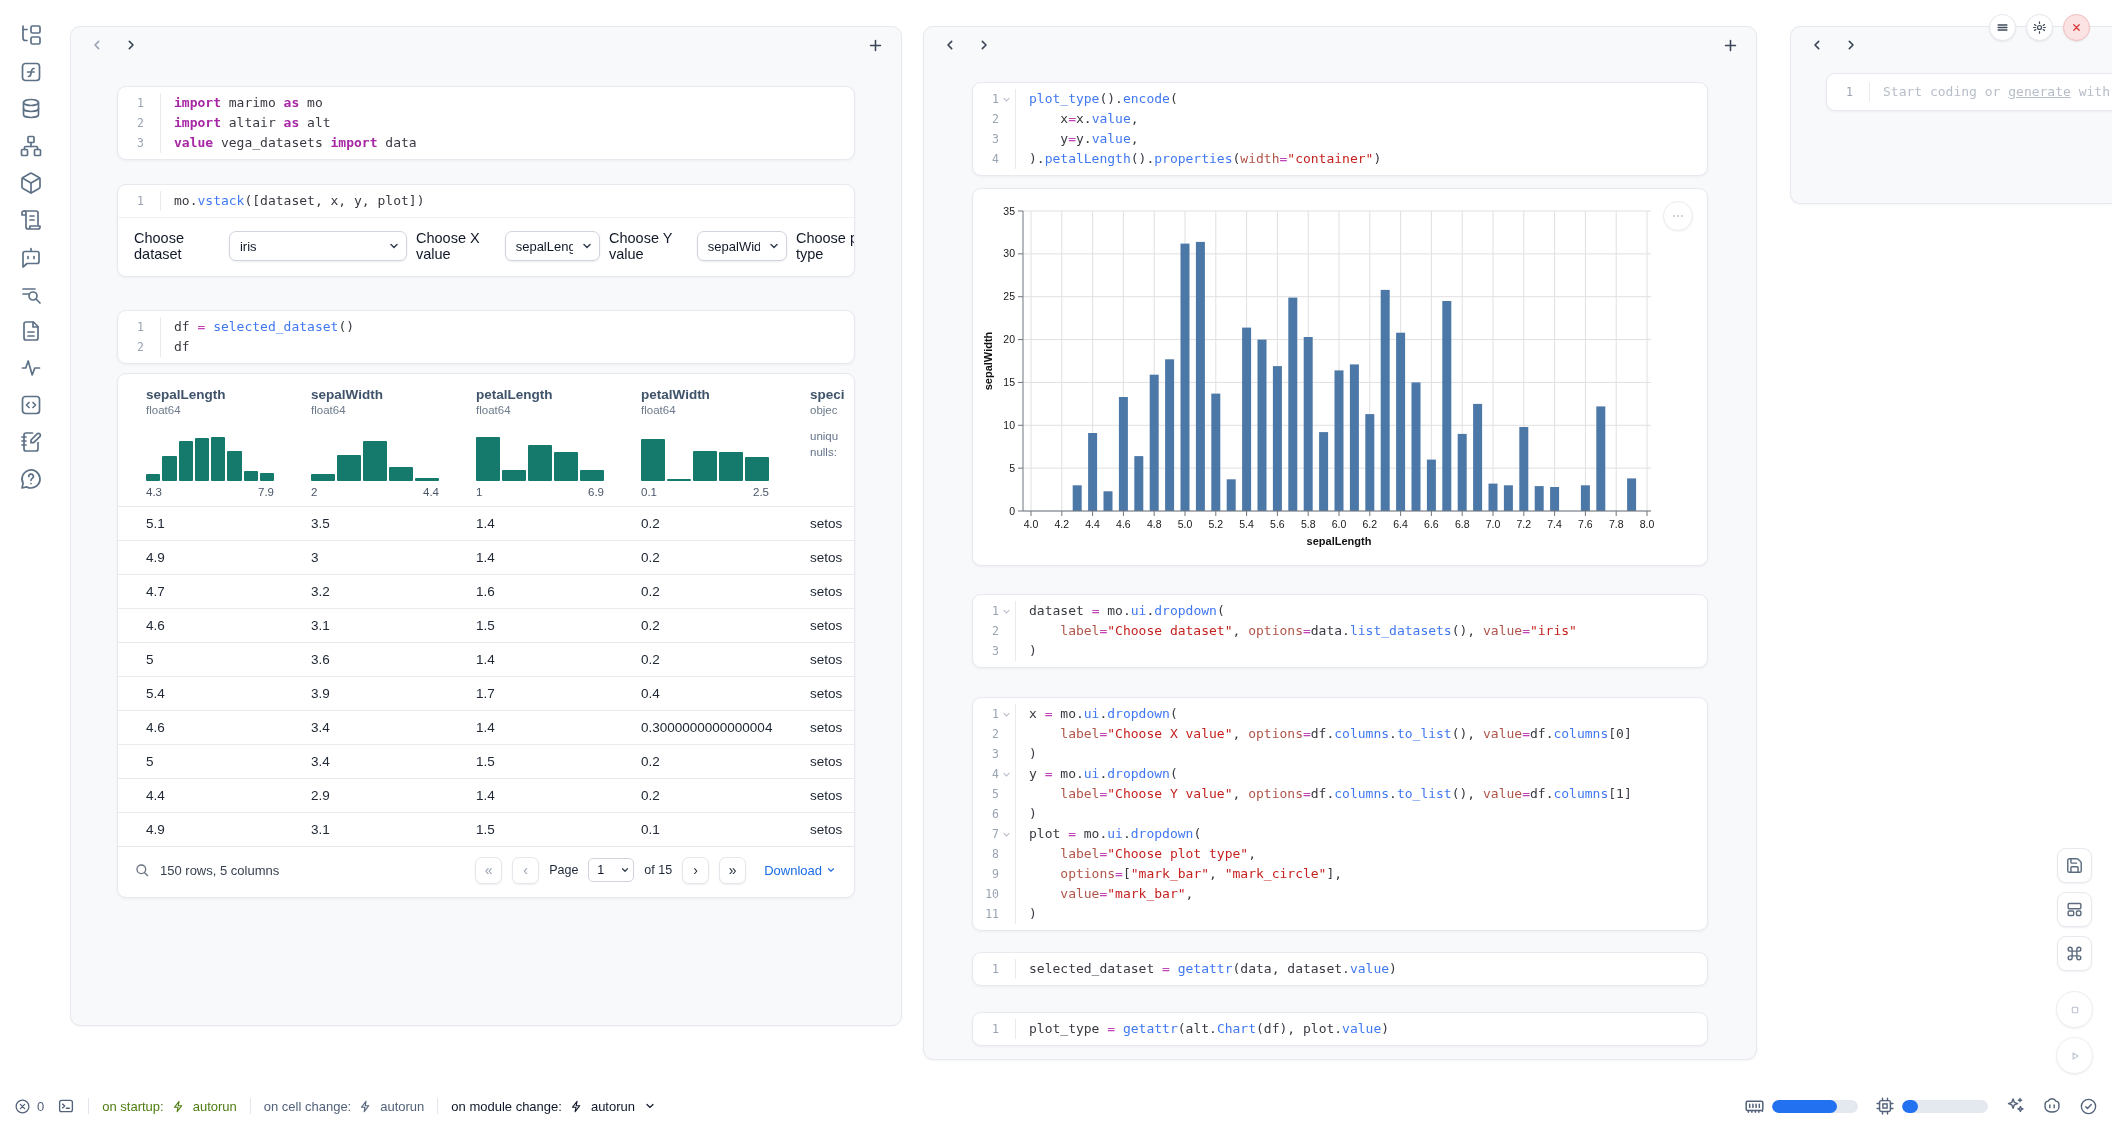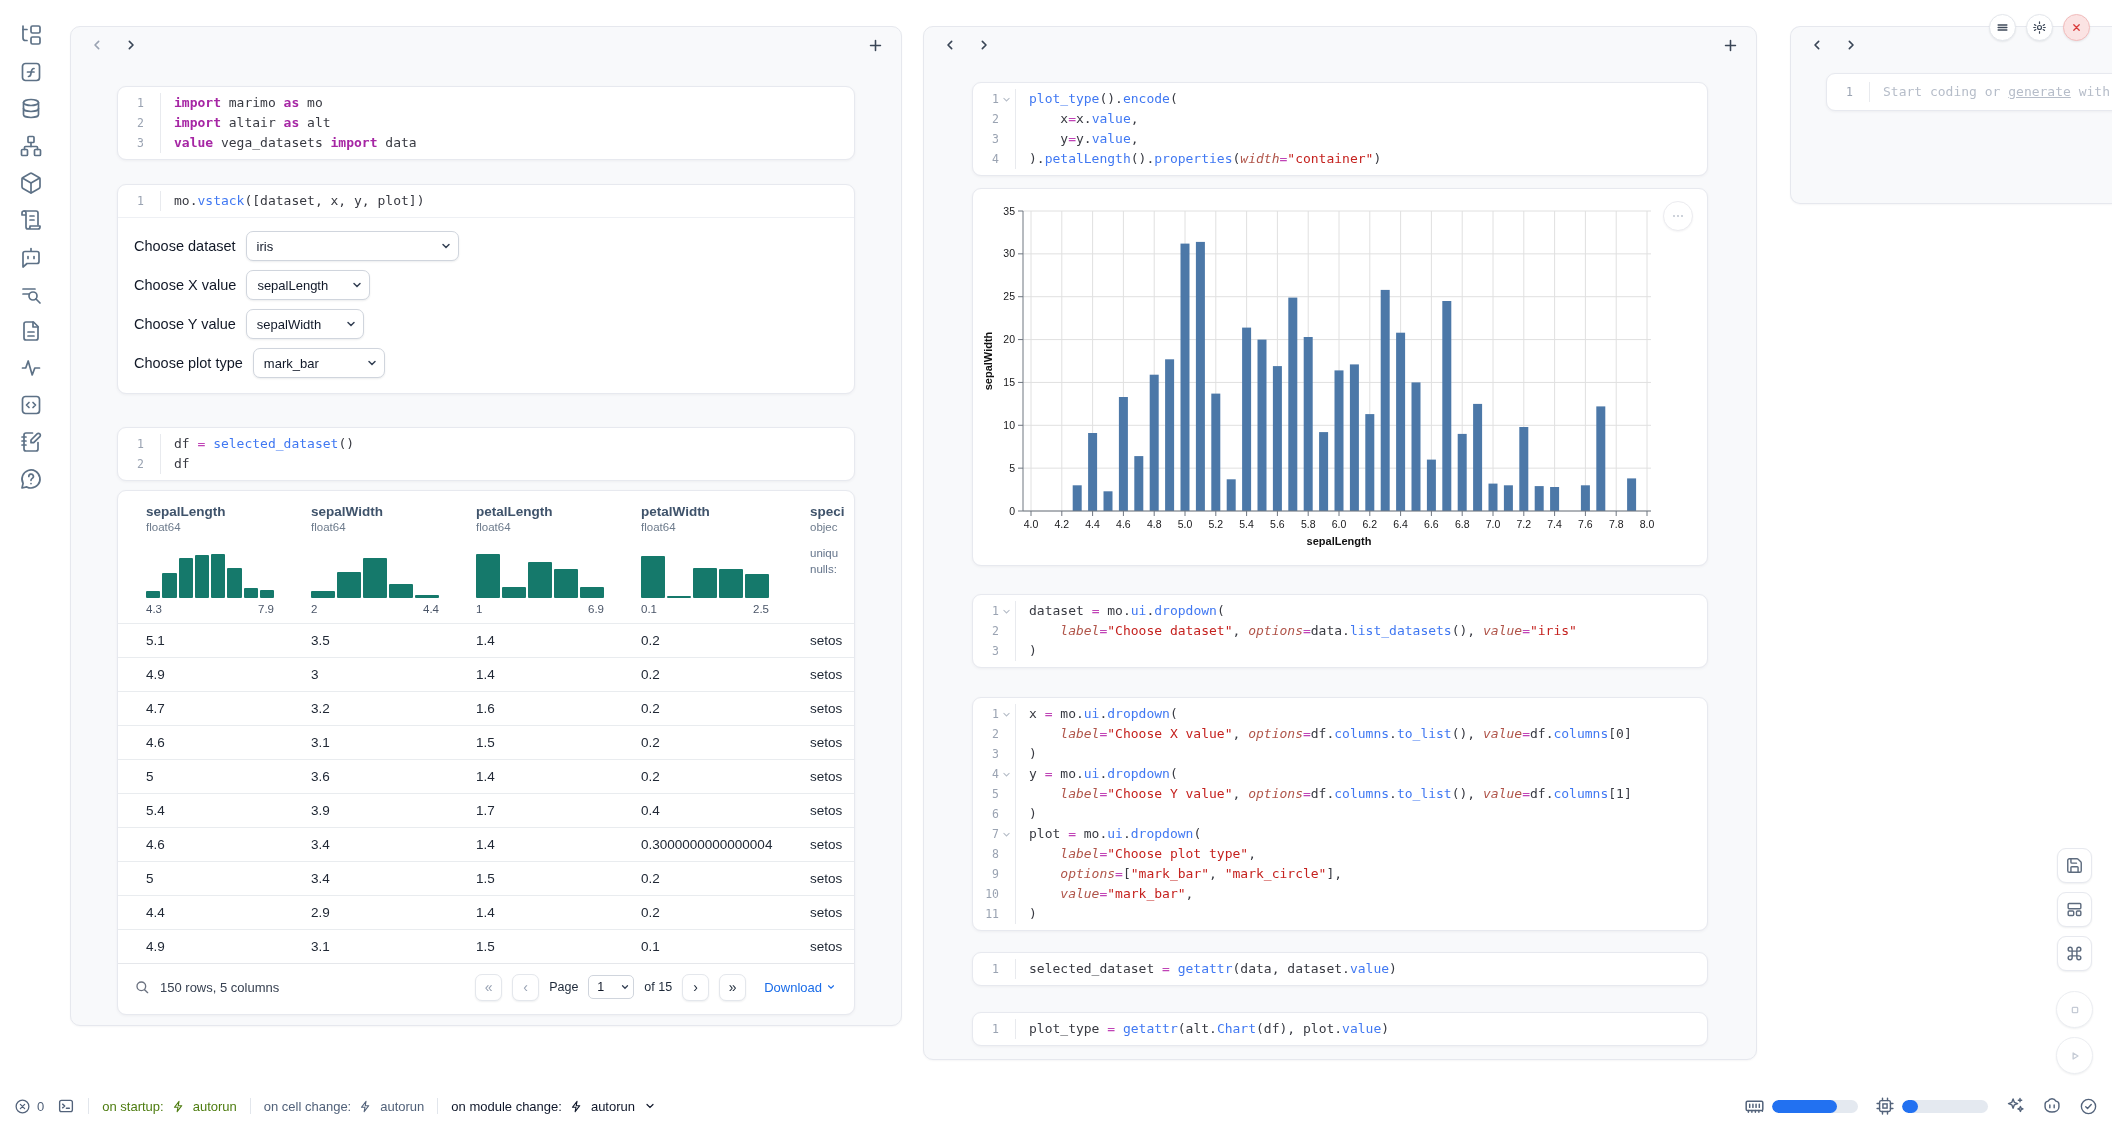--- a/index.html
+++ b/index.html
@@ -32,26 +32,26 @@
   .cl{display:flex;line-height:20px;}
   .gut{flex:0 0 40px;display:flex;align-items:center;justify-content:flex-end;gap:1px;
        border-right:1px solid #e8eaee;color:#9aa3b2;font-size:11.5px;padding-right:2px;}
   .lnum{display:inline-block;min-width:20px;text-align:right;}
   .fold{width:13px;height:13px;display:inline-flex;align-items:center;justify-content:center;}
   .ct{padding-left:13px;white-space:pre;color:#383a42;}
   .tok-pl{color:#383a42;}
   .tok-kw{color:#a626a4;font-weight:600;}
   .tok-fn{color:#4078f2;}
   .tok-str{color:#c5221f;}
-  .tok-param{color:#b0554a;font-style:italic;}
+  .tok-param{color:#b0554a;}
   .tok-op{color:#c043b6;}
   .tok-num{color:#383a42;}
 
   
-  .controls{border-top:1px solid #eef0f4;padding:13px 16px 15px;display:flex;flex-direction:column;gap:9px;}
+  .controls{border-top:1px solid #eef0f4;padding:13px 16px 15px;display:flex;gap:9px;}
   .ctrl-row{display:flex;align-items:center;gap:10px;height:30px;}
   .ctrl-label{font-size:14.5px;color:#111827;}
   .sel{position:relative;height:30px;}
   .sel select{appearance:none;-webkit-appearance:none;width:100%;height:30px;border:1px solid #d0d5dd;
       border-radius:7px;background:#fff;box-shadow:0 1px 2px rgba(16,24,40,.08);font-size:13px;
       color:#101828;padding:0 26px 0 10px;font-family:"Liberation Sans",sans-serif;}
   .sel .chev{position:absolute;right:7px;top:9px;pointer-events:none;color:#344054;}
 
   
   .tbl-grid{display:grid;grid-template-columns:165px 165px 165px 169px 1fr;padding-left:28px;}

